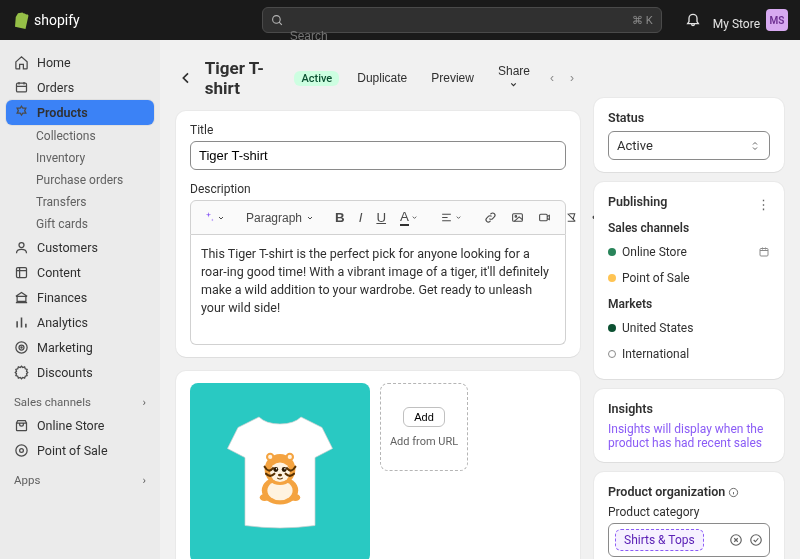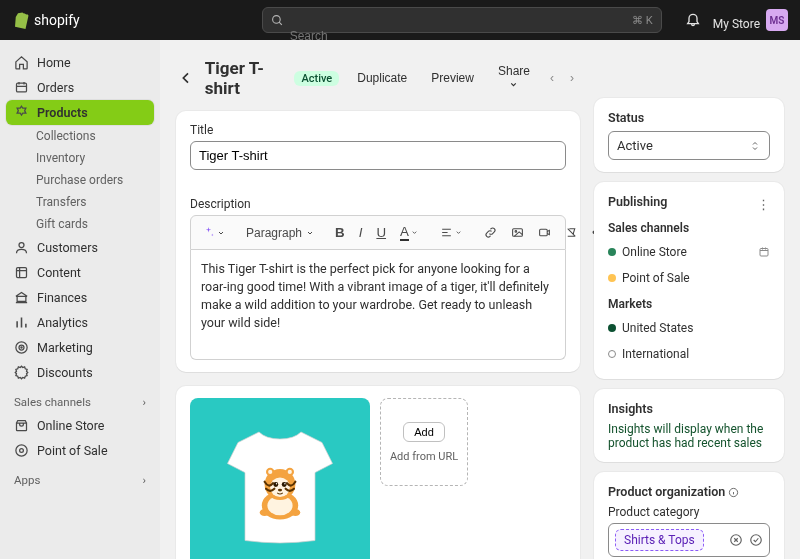--- a/index.html
+++ b/index.html
@@ -14,21 +14,21 @@
   .search-box .kbd { font-size: 11px; color: #8a8a8a; }
   .topbar-right { margin-left: auto; display: flex; align-items: center; gap: 12px; }
   .bell { color: #e3e3e3; }
   .avatar-box { display: flex; align-items: flex-end; gap: 6px; color: #e3e3e3; font-size: 12px; }
   .avatar { width: 22px; height: 22px; border-radius: 4px; background: #d7a9f0; color: #6b2d8f; display: flex; align-items: center; justify-content: center; font-size: 10px; font-weight: 600; }
   
   .layout { display: flex; height: calc(100% - 40px); }
   
   .sidebar { width: 160px; background: #ebebeb; padding: 10px 6px; font-size: 12.5px; overflow-y: auto; }
   .nav-item { display: flex; align-items: center; gap: 8px; padding: 5px 8px; border-radius: 6px; cursor: pointer; color: #303030; }
-  .nav-item.active { background: #84cc16; font-weight: 600; box-shadow: 0 0 0 1px rgba(0,0,0,0.05); }
+  .nav-item.active { background: #3b82f6; font-weight: 600; box-shadow: 0 0 0 1px rgba(0,0,0,0.05); }
   .nav-item svg, .nav-item .icon-ph { width: 15px; height: 15px; flex-shrink: 0; color: #4a4a4a; display:flex; align-items:center; justify-content:center; }
   .nav-sub { padding: 4px 8px 4px 30px; color: #616161; font-size: 12px; cursor: pointer; }
   .nav-section-title { color: #616161; font-size: 11.5px; padding: 10px 8px 4px; display: flex; justify-content: space-between; }
   
   .main { flex: 1; overflow-y: auto; padding: 18px 16px; display: flex; gap: 14px; align-items: flex-start; }
   .col-left { flex: 1; min-width: 0; }
   .col-right { width: 190px; flex-shrink: 0; display: flex; flex-direction: column; gap: 10px; }
   
   .page-header { display: flex; align-items: center; gap: 8px; margin-bottom: 13px; }
   .back-arrow { width: 24px; height: 24px; display: flex; align-items: center; justify-content: center; cursor: pointer; }
@@ -56,21 +56,21 @@
   .media-add-btn { border: 1px solid #c0c0c0; border-radius: 6px; padding: 3px 10px; font-size: 11px; background: #fff; cursor: pointer; }
   
   .select-box { border: 1px solid #8a8a8a; border-radius: 6px; padding: 6px 8px; font-size: 13px; display: flex; align-items: center; justify-content: space-between; cursor: pointer; }
   .sub-head { font-size: 12px; font-weight: 600; margin: 6px 0 4px; }
   .channel-row { display: flex; align-items: center; gap: 6px; font-size: 12px; padding: 6px 0; }
   .dot { width: 8px; height: 8px; border-radius: 50%; }
   .dot.green { background: #29845a; }
   .dot.yellow { background: #ffc453; }
   .dot.tealish { background: #0c5132; }
   .dot.ring { border: 1.5px solid #8a8a8a; background: transparent; width:8px; height:8px; }
-  .help { font-size: 11px; color: #14532d; margin-top: 4px; }
+  .help { font-size: 11px; color: #8b5cf6; margin-top: 4px; }
   .chip { display: inline-flex; align-items: center; gap: 6px; border: 1.5px dashed #8b5cf6; border-radius: 6px; padding: 3px 8px; background: #f6f1ff; color: #5b21b6; font-size: 12px; }
   .cat-row { display: flex; align-items: center; justify-content: space-between; border: 1px solid #8a8a8a; border-radius: 6px; padding: 5px 6px; }
   .cat-row .icons { display: flex; gap: 6px; color: #616161; }
   .moredots { cursor:pointer; color:#616161; }
 
   
   .tshirt { width: 140px; position: relative; }
 </style>
 </head>
 <body>
@@ -233,21 +233,21 @@
                 <path d="M6 9l6 6 6-6"></path>
               </svg></button>
           <button class="btn-sec icon-only">‹</button>
           <button class="btn-sec icon-only">›</button>
         </div>
       </div>
 
       <div class="card">
         <div class="label">Title</div>
         <input class="input" value="Tiger T-shirt" style="">
-        <div class="label" style="margin-top:27px">Description</div>
+        <div class="label" style="margin-top:12px">Description</div>
         <div class="toolbar">
           <button class="tb-btn">
               <svg width="13" height="13" viewBox="0 0 24 24" fill="#8b5cf6">
                 <path d="M12 2l1 4 4 1-4 1-1 4-1-4-4-1 4-1 1-4zM19 14l.5 2 2 .5-2 .5-.5 2-.5-2-2-.5 2-.5.5-2z"></path>
               </svg>
               <svg width="8" height="8" viewBox="0 0 24 24" fill="none" stroke="currentColor" stroke-width="3">
                 <path d="M6 9l6 6 6-6"></path>
               </svg>
             </button>
           <div class="tb-sep"></div>

